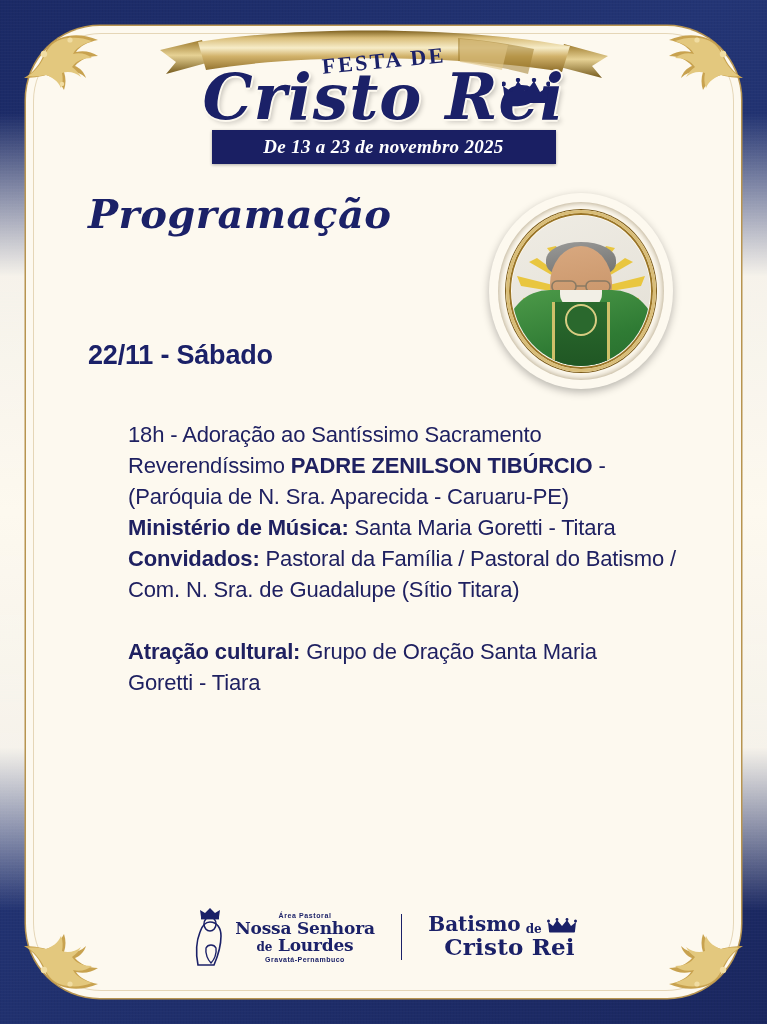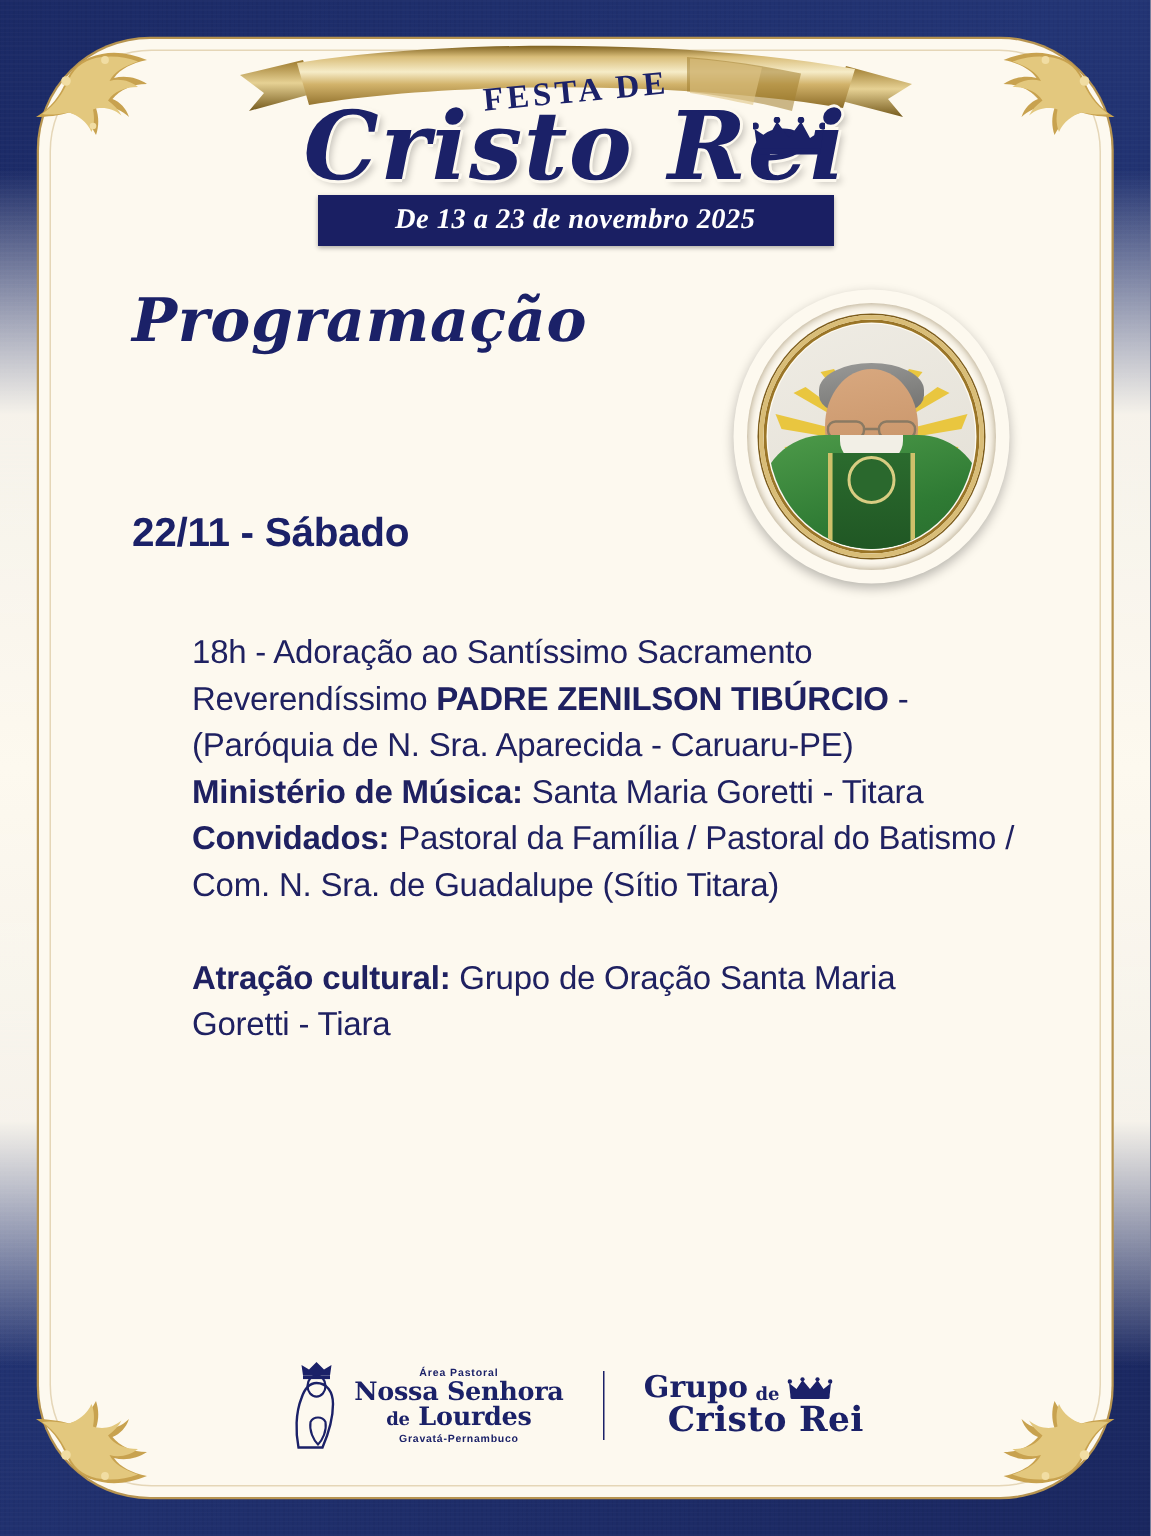--- a/index.html
+++ b/index.html
@@ -484,21 +484,21 @@
         <div class="lt-main">Nossa Senhora</div>
         <div class="lt-main"><span class="lt-de">de</span> <span>Lourdes</span></div>
         <div class="lt-city">Gravatá-Pernambuco</div>
       </div>
     </div>
 
     <div class="logo-divider"></div>
 
     <div class="logo-igreja">
       <div class="li-row1">
-        <span class="li-igreja">Grupo</span>
+        <span class="li-igreja">Batismo</span>
         <span class="li-de">de</span>
         <svg class="li-crown" viewBox="0 0 30 15">
           <path d="M2 13 L1 4 L6 8 L10 2 L15 8 L20 2 L24 8 L29 4 L28 13 Z" fill="#1b2168"></path>
           <circle cx="1.5" cy="3" r="1.5" fill="#1b2168"></circle>
           <circle cx="10" cy="1.5" r="1.4" fill="#1b2168"></circle>
           <circle cx="20" cy="1.5" r="1.4" fill="#1b2168"></circle>
           <circle cx="28.5" cy="3" r="1.5" fill="#1b2168"></circle>
           <rect x="2" y="12" width="26" height="2.6" rx="1" fill="#1b2168"></rect>
         </svg>
       </div>

